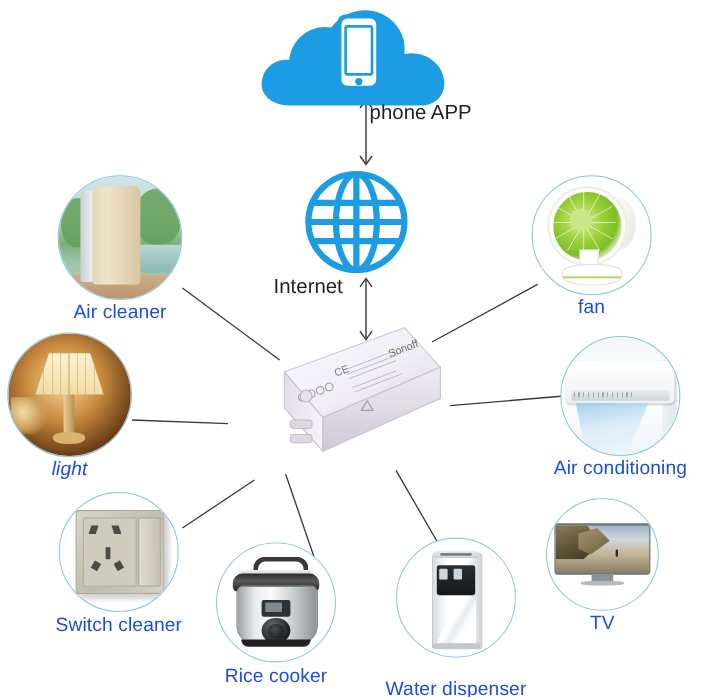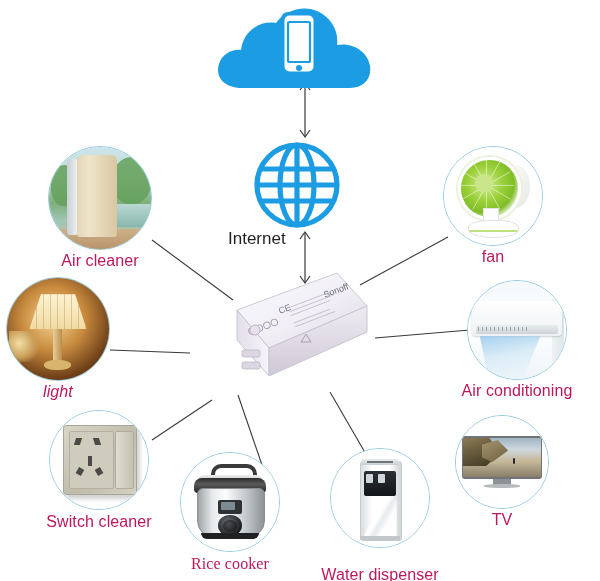--- a/index.html
+++ b/index.html
@@ -20,21 +20,21 @@
     position:absolute;
     border-radius:50%;
     border:1px solid #8fc9e0;
     overflow:hidden;
     background:#fff;
     box-sizing:border-box;
   }
   .node-label{
     position:absolute;
     font-size:16px;
-    color:#be185d;
+    color:#1d4ed8;
     white-space:nowrap;
     text-align:center;
     letter-spacing:.1px;
   }
 
   
   #cloud-group{position:absolute;left:213px;top:4px;width:175px;height:90px;}
   #phone-app-label{
     position:absolute;left:308px;top:84px;
     font-size:17px;color:#231f20;white-space:nowrap;
@@ -218,20 +218,21 @@
     <svg viewBox="0 0 175 90" width="175" height="90">
       <path d="M30 84 C10 84 2 72 6 60 C9 50 19 45 28 46 C30 28 46 16 63 19
                C72 6 90 1 104 7 C118 13 126 27 124 41 C140 38 155 48 157 62
                C159 75 150 84 137 84 Z" fill="#1b9ce3"></path>
       <rect x="68" y="8" width="36" height="63" rx="7" ry="7" fill="#1b9ce3"></rect>
       <rect x="71.5" y="11.5" width="29" height="56" rx="5" ry="5" fill="#ffffff"></rect>
       <rect x="75" y="18" width="22" height="40" rx="1.5" ry="1.5" fill="#ffffff" stroke="#1b9ce3" stroke-width="2.2"></rect>
       <circle cx="86" cy="64" r="3" fill="#1b9ce3"></circle>
     </svg>
   </div>
+  <div id="phone-app-label">phone APP</div>
 
   <div id="globe-group">
     <svg viewBox="0 0 90 90" width="90" height="90">
       <g fill="none" stroke="#1b9ce3" stroke-width="5.2">
         <circle cx="45" cy="45" r="40"></circle>
         <ellipse cx="45" cy="45" rx="17" ry="40"></ellipse>
         <line x1="45" y1="5" x2="45" y2="85"></line>
         <line x1="7" y1="29" x2="83" y2="29"></line>
         <line x1="5" y1="45" x2="85" y2="45"></line>
         <line x1="7" y1="61" x2="83" y2="61"></line>
@@ -399,21 +400,21 @@
         <div class="rc-lid2"></div>
         <div class="rc-lid"></div>
         <div class="rc-body"></div>
         <div class="rc-panel"></div>
         <div class="rc-panel-s"></div>
         <div class="rc-dial"></div>
         <div class="rc-dial2"></div>
         <div class="rc-foot"></div>
       </div>
     </div>
-    <div class="node-label" style="left:-6px;top:103px;width:112px;font-family:Liberation Serif, serif;">Rice cooker</div>
+    <div class="node-label" style="left:-6px;top:103px;width:112px;">Rice cooker</div>
   </div>
 
   <div class="node" style="left:330px;top:448px;">
     <div class="circle" style="left:0;top:0;width:100px;height:100px;">
       <div class="scene sc-water">
         <div class="wd-body"></div>
         <div class="wd-top"></div>
         <div class="wd-slot"></div>
         <div class="wd-panel"></div>
         <div class="wd-tap1"></div>

